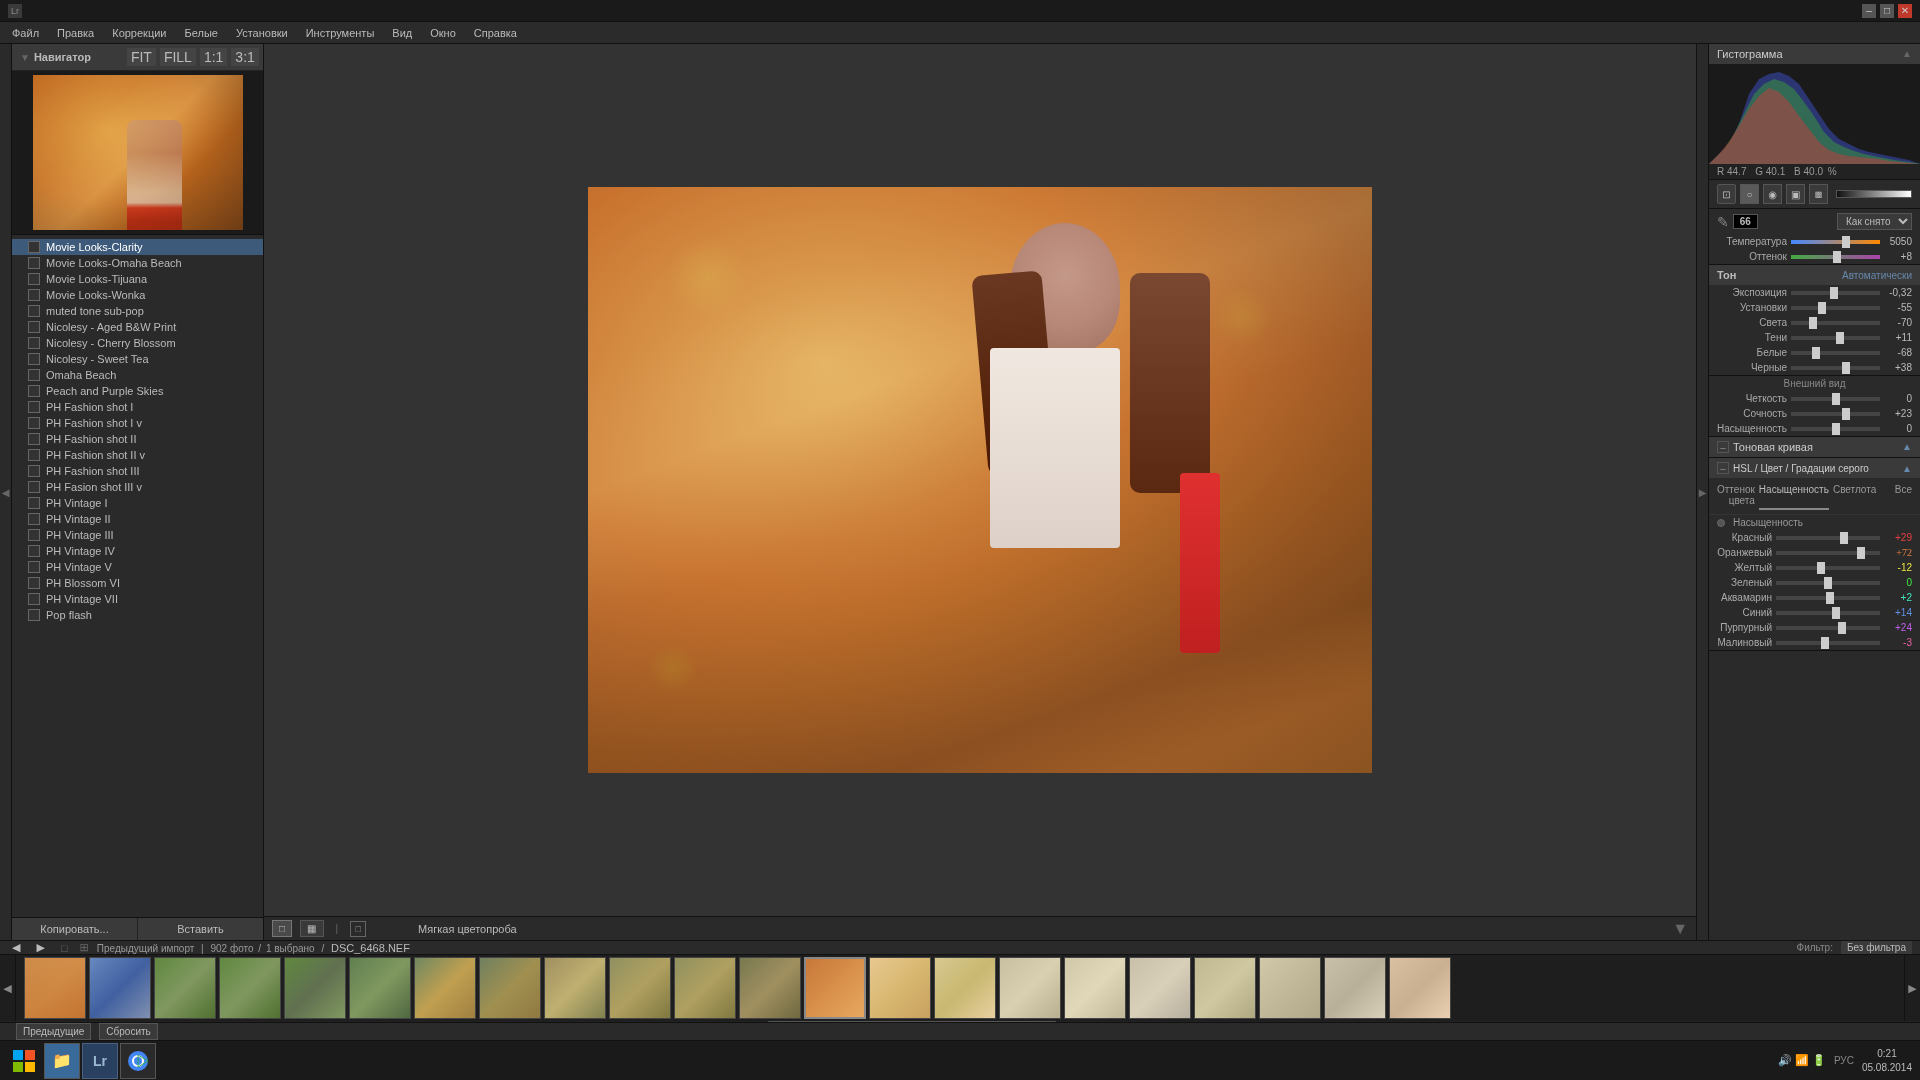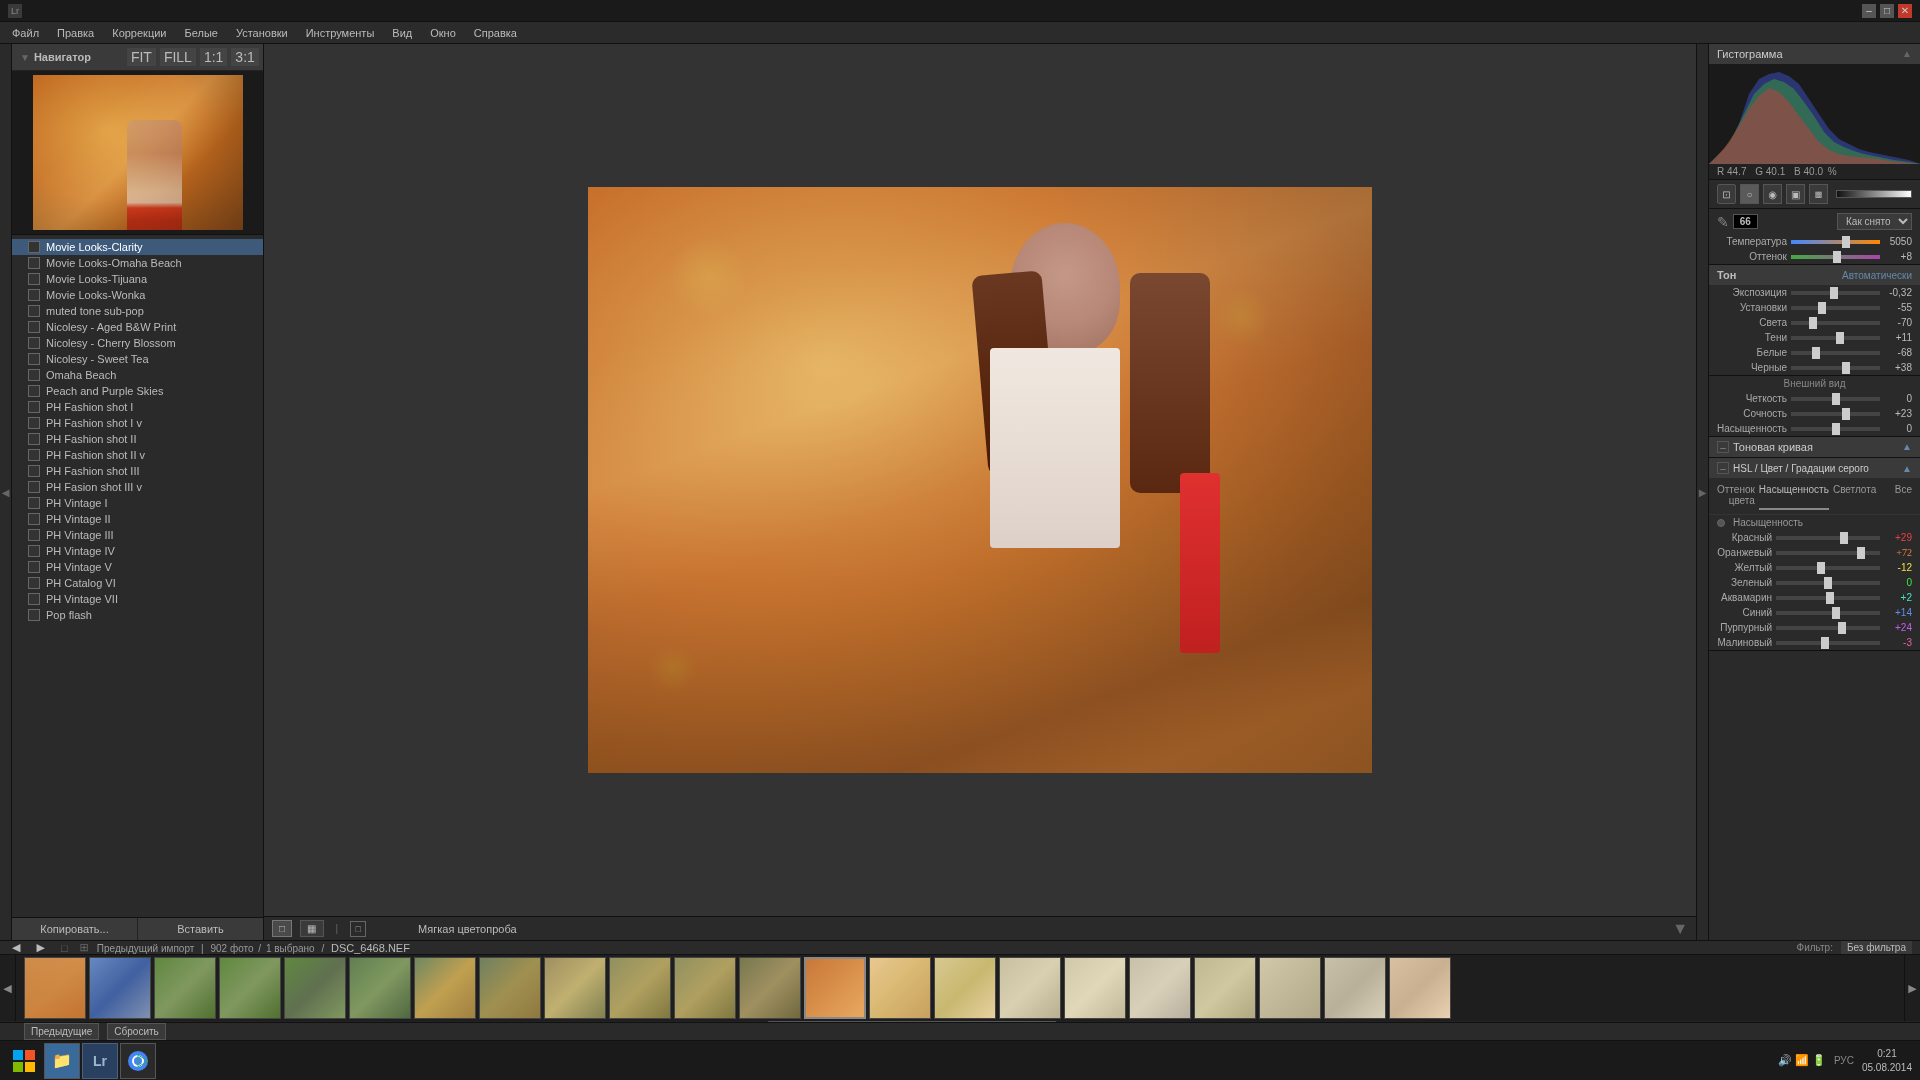--- a/index.html
+++ b/index.html
@@ -250,21 +250,21 @@
       <div class="preset-item">
         <div class="preset-icon"></div>
         <span>PH Vintage IV</span>
       </div>
       <div class="preset-item">
         <div class="preset-icon"></div>
         <span>PH Vintage V</span>
       </div>
       <div class="preset-item">
         <div class="preset-icon"></div>
-        <span>PH Catalog VI</span>
+        <span>PH Blossom VI</span>
       </div>
       <div class="preset-item">
         <div class="preset-icon"></div>
         <span>PH Vintage VII</span>
       </div>
       <div class="preset-item">
         <div class="preset-icon"></div>
         <span>Pop flash</span>
       </div>
     </div>
@@ -595,21 +595,21 @@
       <div class="film-thumb" style="background:linear-gradient(135deg,#c8c0a8,#b8b098,#d8d0b8);"></div>
       <div class="film-thumb" style="background:linear-gradient(135deg,#d8c0a0,#c8b090,#e8d0b0);"></div>
     </div>
     <div style="width:16px;height:100%;display:flex;align-items:center;justify-content:center;cursor:pointer;color:#888;background:#1e1e1e;border-left:1px solid #111;">▶</div>
   </div>
 
   <div style="height:8px;background:#222;position:relative;">
     <div style="position:absolute;left:40%;width:15%;height:100%;background:#555;border-radius:2px;"></div>
   </div>
 
-  <div style="height:22px;background:#2a2a2a;display:flex;align-items:center;padding:0 24px;gap:8px;border-top:1px solid #111;">
+  <div style="height:22px;background:#2a2a2a;display:flex;align-items:center;padding:0 16px;gap:8px;border-top:1px solid #111;">
     <span style="padding:2px 6px;background:#3a3a3a;border:1px solid #555;color:#bbb;font-size:10px;cursor:pointer;">Предыдущие</span>
     <span style="padding:2px 6px;background:#3a3a3a;border:1px solid #555;color:#bbb;font-size:10px;cursor:pointer;">Сбросить</span>
   </div>
 </div>
 
 <div id="taskbar">
   <div class="taskbar-start" style="background:transparent;">
     <svg width="24" height="24" viewBox="0 0 24 24">
       <rect x="1" y="1" width="10" height="10" fill="#00a4ef"></rect>
       <rect x="13" y="1" width="10" height="10" fill="#f35325"></rect>

